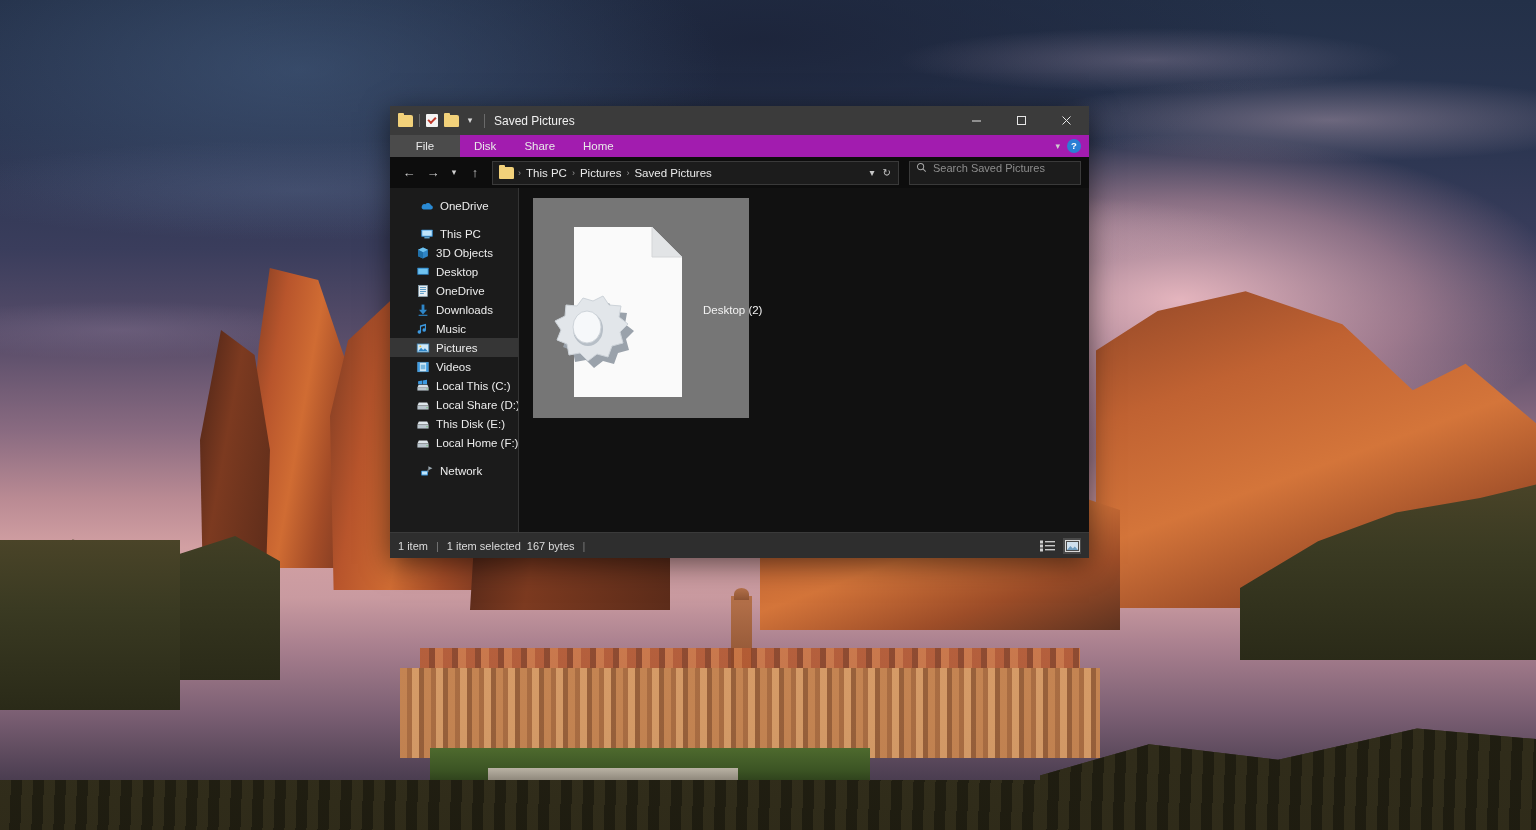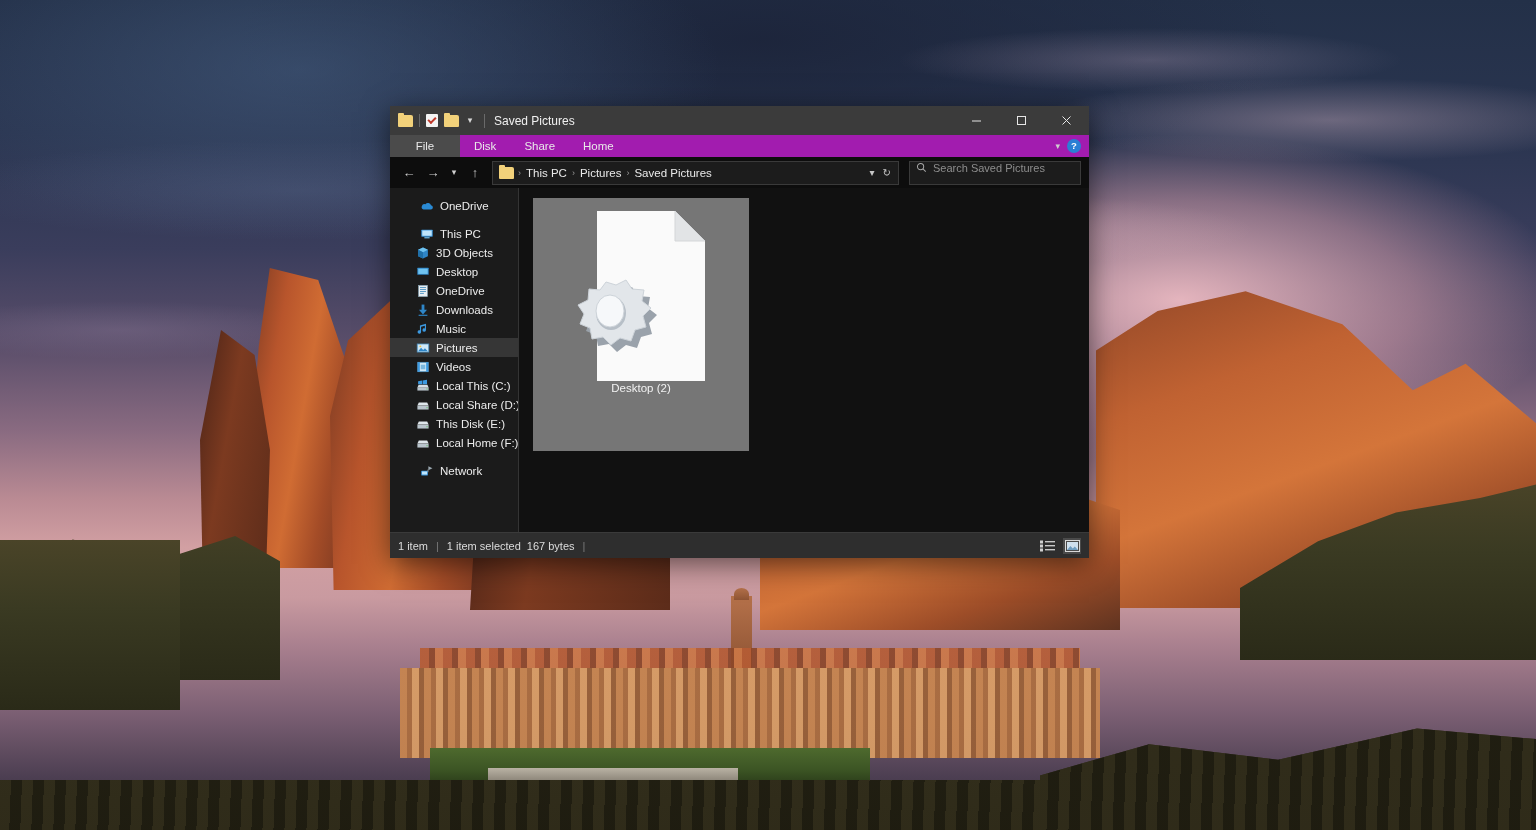--- a/index.html
+++ b/index.html
@@ -275,26 +275,26 @@
   .nav-ico { width: 14px; height: 14px; flex: 0 0 auto; display: block; }
 
   .content {
     flex: 1 1 auto;
     background: #111111;
     padding: 10px 0 0 14px;
     position: relative;
   }
   .file-tile {
     width: 216px;
-    height: 253px;
+    height: 220px;
     background: #767676;
     padding-top: 8px;
     box-sizing: border-box;
     display: flex;
-    flex-direction: column;
+    flex-direction: row;
     align-items: center;
   }
   .file-ico-wrap { position: relative; width: 170px; height: 180px; }
   .file-label {
     font-size: 11.5px;
     color: #f2f2f2;
     margin-top: -4px;
     white-space: nowrap;
   }
 

